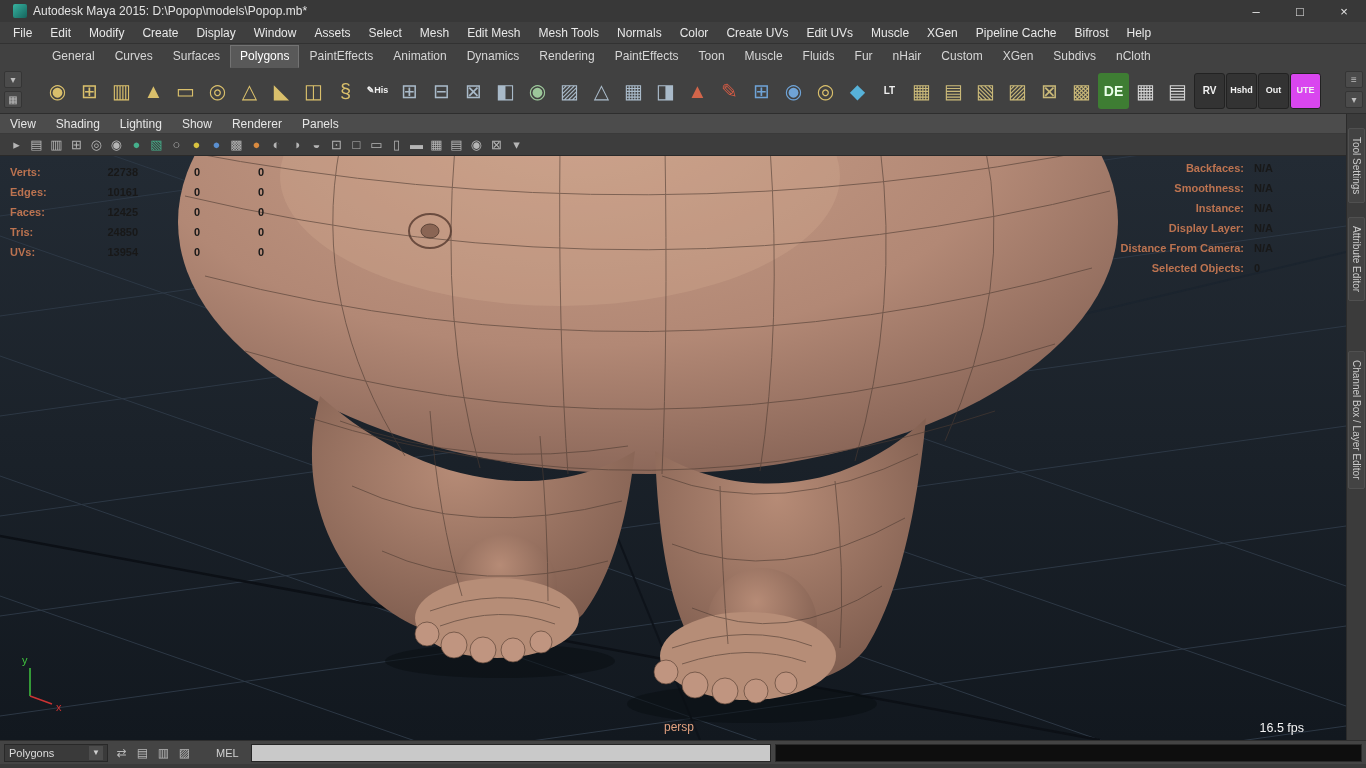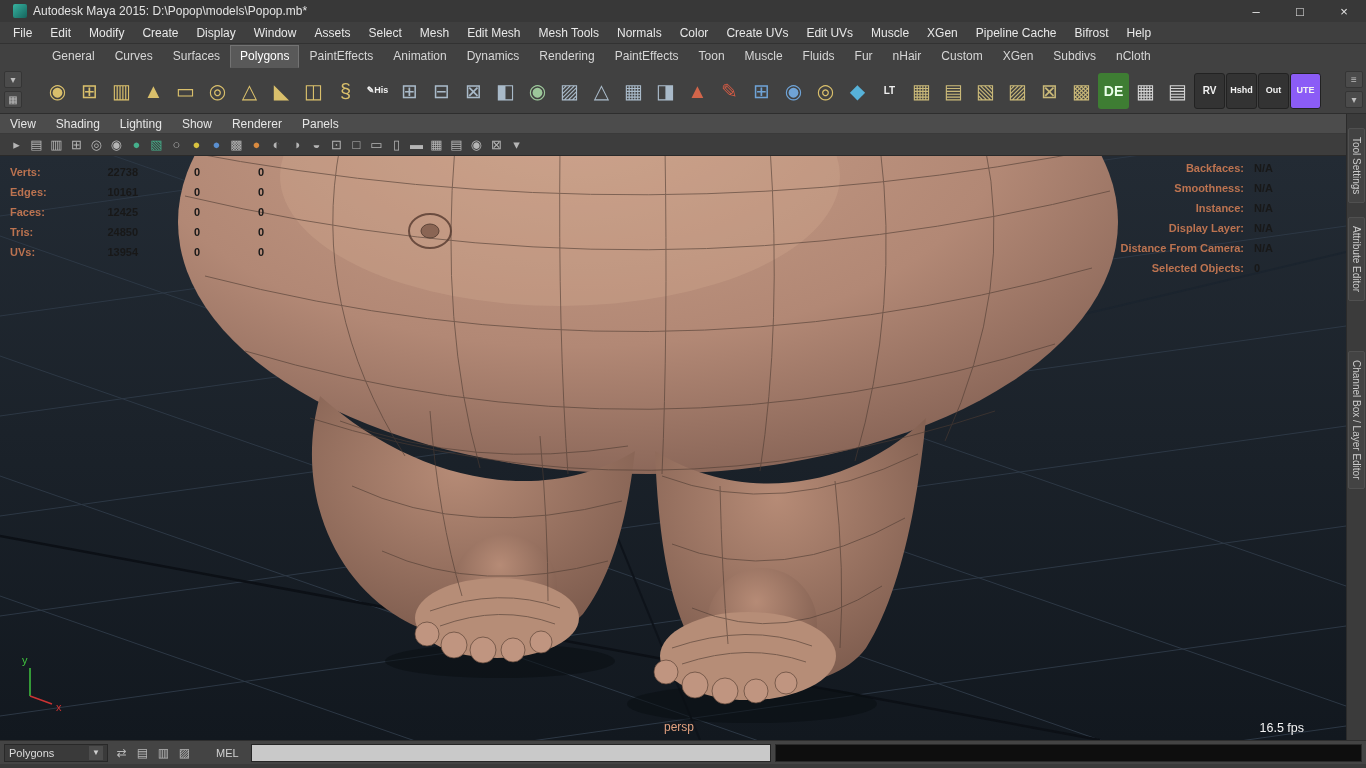--- a/index.html
+++ b/index.html
@@ -168,21 +168,21 @@
       <span class="shelf-icon" style="color:#c9b878">▧</span>
       <span class="shelf-icon" style="color:#c9b878">▨</span>
       <span class="shelf-icon" style="color:#c9b878">⊠</span>
       <span class="shelf-icon" style="color:#c9b878">▩</span>
       <span class="shelf-icon" style="color:#eaffea;background:#3e7d33;font-size:14px;font-weight:bold;border-radius:3px">DE</span>
       <span class="shelf-icon" style="color:#d2d2d2">▦</span>
       <span class="shelf-icon" style="color:#d2d2d2">▤</span>
       <span class="shelf-icon" style="color:#f2f2f2;font-size:10px;font-weight:bold;background:#333;border:1px solid #222">RV</span>
       <span class="shelf-icon" style="color:#f2f2f2;font-size:9px;font-weight:bold;background:#333;border:1px solid #222">Hshd</span>
       <span class="shelf-icon" style="color:#f2f2f2;font-size:9px;font-weight:bold;background:#333;border:1px solid #222">Out</span>
-      <span class="shelf-icon" style="color:#f2f2f2;font-size:9px;font-weight:bold;background:#8b5cf6;border:1px solid #222">UTE</span>
+      <span class="shelf-icon" style="color:#f2f2f2;font-size:9px;font-weight:bold;background:#d946ef;border:1px solid #222">UTE</span>
     </div>
   <div class="shelf-end">
 
   <span class="mini-btn">≡</span>
       <span class="mini-btn">▾</span>
     </div>
 </div>
 
 <div class="panel-region">
   <div class="panel-main">

